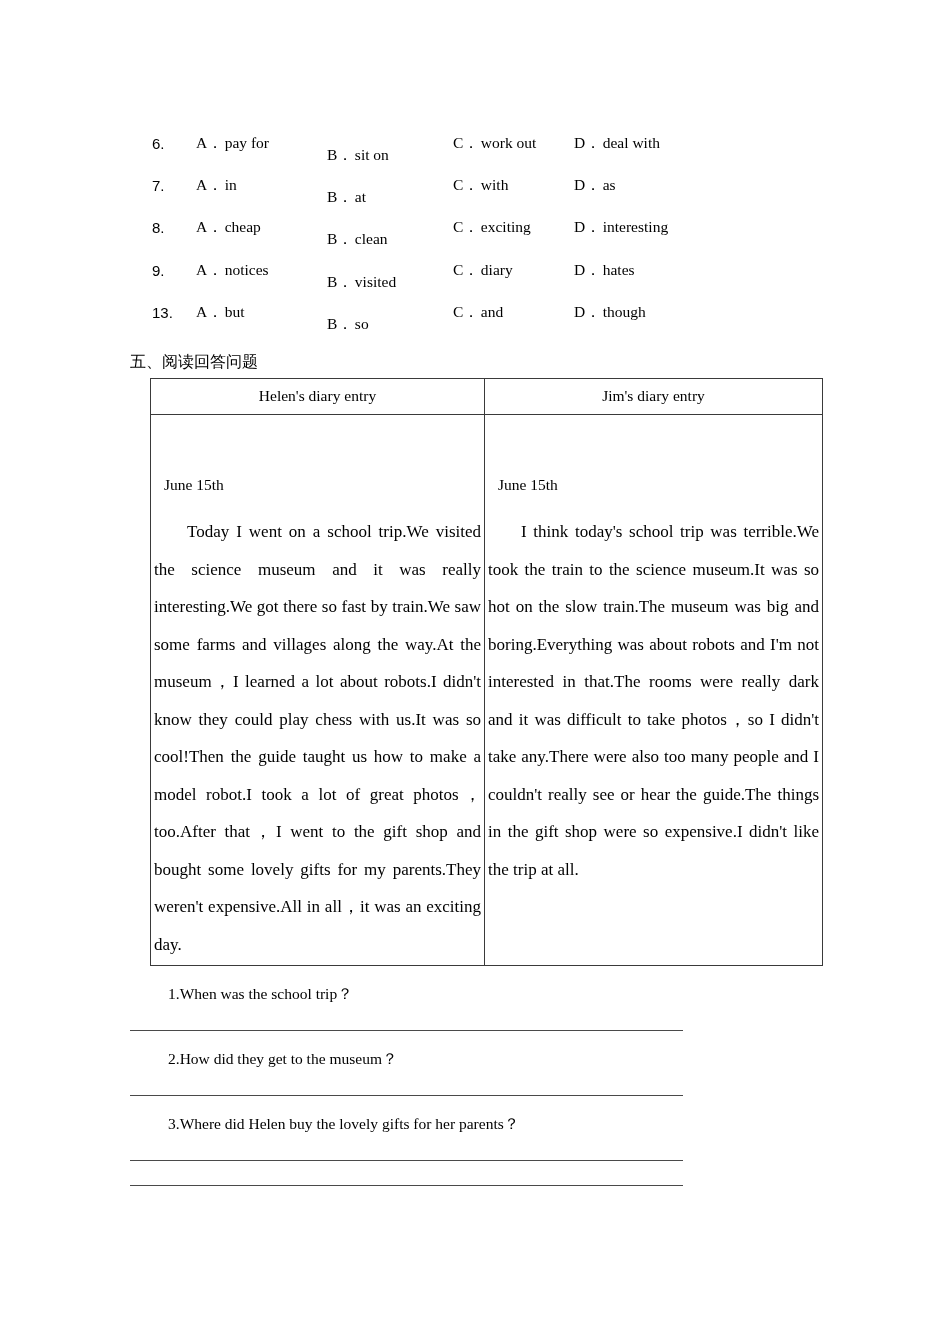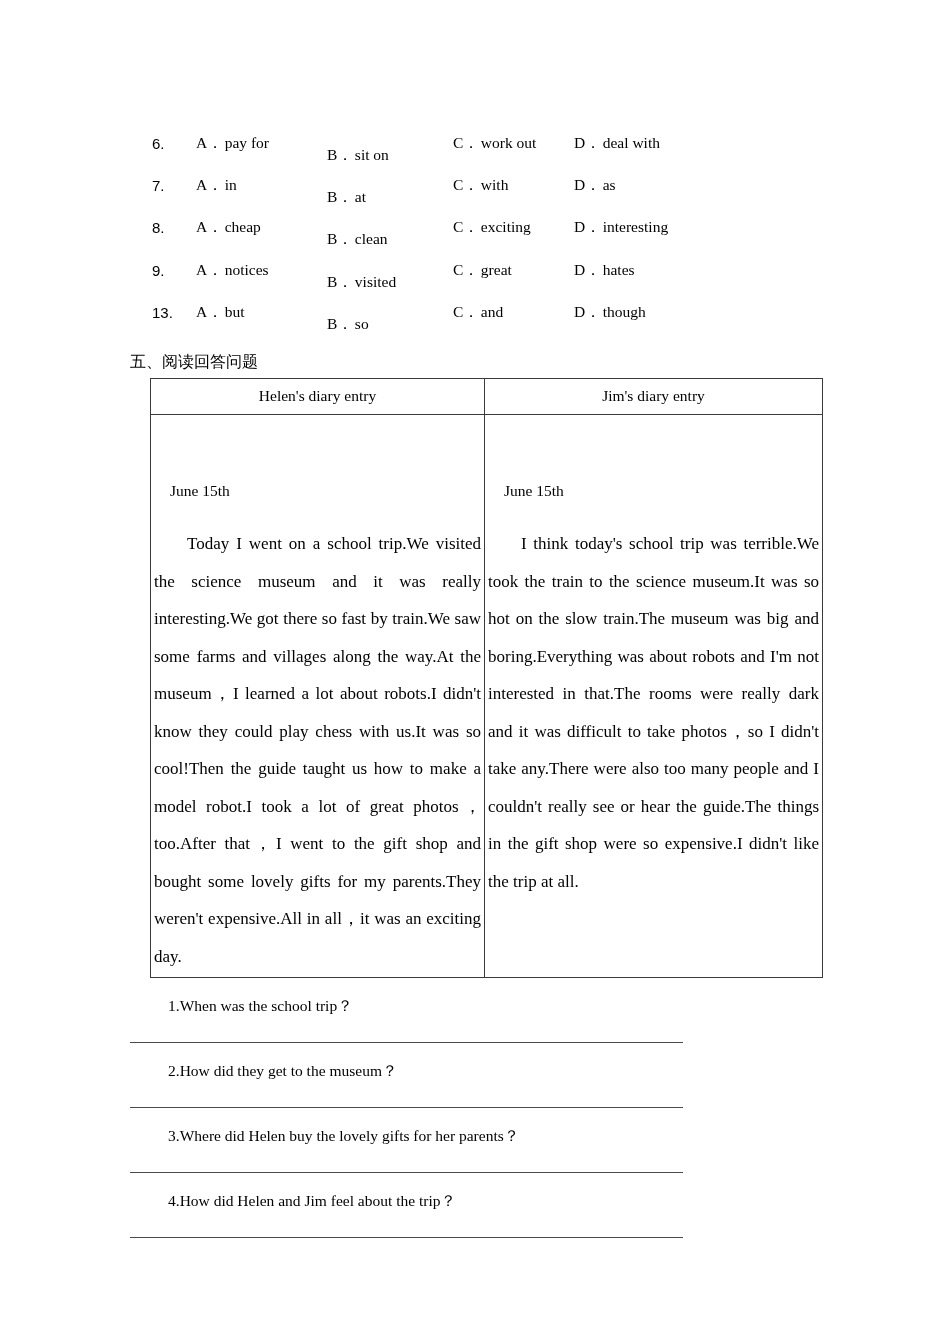--- a/index.html
+++ b/index.html
@@ -59,21 +59,21 @@
     text-align: center;
     vertical-align: middle;
   }
   .col-helen { width: 334px; }
   .col-jim   { width: 338px; margin-top: 36px; }
   .diary-table td {
     vertical-align: top;
     padding: 41px 3px 2px 3px;
   }
   .diary-date {
-    margin: 16px;
+    margin: 10px;
     font-size: 15.5px;
     line-height: 37.5px;
   }
   .diary-text {
     margin: 0;
     font-size: 17px;
     line-height: 37.5px;
     text-align: justify;
     text-indent: 33px;
   }
@@ -122,21 +122,21 @@
       <span class="opt opt-a"><span class="letter">A．</span><span>cheap</span></span>
       <span class="opt opt-b"><span class="letter">B．</span><span>clean</span></span>
       <span class="opt opt-c"><span class="letter">C．</span><span>exciting</span></span>
       <span class="opt opt-d"><span class="letter">D．</span><span>interesting</span></span>
     </div>
 
     <div class="mcq-row">
       <span class="mcq-num">9.</span>
       <span class="opt opt-a"><span class="letter">A．</span><span>notices</span></span>
       <span class="opt opt-b"><span class="letter">B．</span><span>visited</span></span>
-      <span class="opt opt-c"><span class="letter">C．</span><span>great</span></span>
+      <span class="opt opt-c"><span class="letter">C．</span><span>diary</span></span>
       <span class="opt opt-d"><span class="letter">D．</span><span>hates</span></span>
     </div>
 
     <div class="mcq-row">
       <span class="mcq-num">13.</span>
       <span class="opt opt-a"><span class="letter">A．</span><span>but</span></span>
       <span class="opt opt-b"><span class="letter">B．</span><span>so</span></span>
       <span class="opt opt-c"><span class="letter">C．</span><span>and</span></span>
       <span class="opt opt-d"><span class="letter">D．</span><span>though</span></span>
     </div>
@@ -170,18 +170,17 @@
     </div>
     <div class="qa-block">
       <p class="question">2.How did they get to the museum？</p>
       <div class="answer-line"></div>
     </div>
     <div class="qa-block">
       <p class="question">3.Where did Helen buy the lovely gifts for her parents？</p>
       <div class="answer-line"></div>
     </div>
     <div class="qa-block">
-      <p class="question">4.How did Helen and Jim feel about the trip？</p>
       <div class="answer-line"></div>
     </div>
   </div>
 
 </div>
 
 </body></html>

